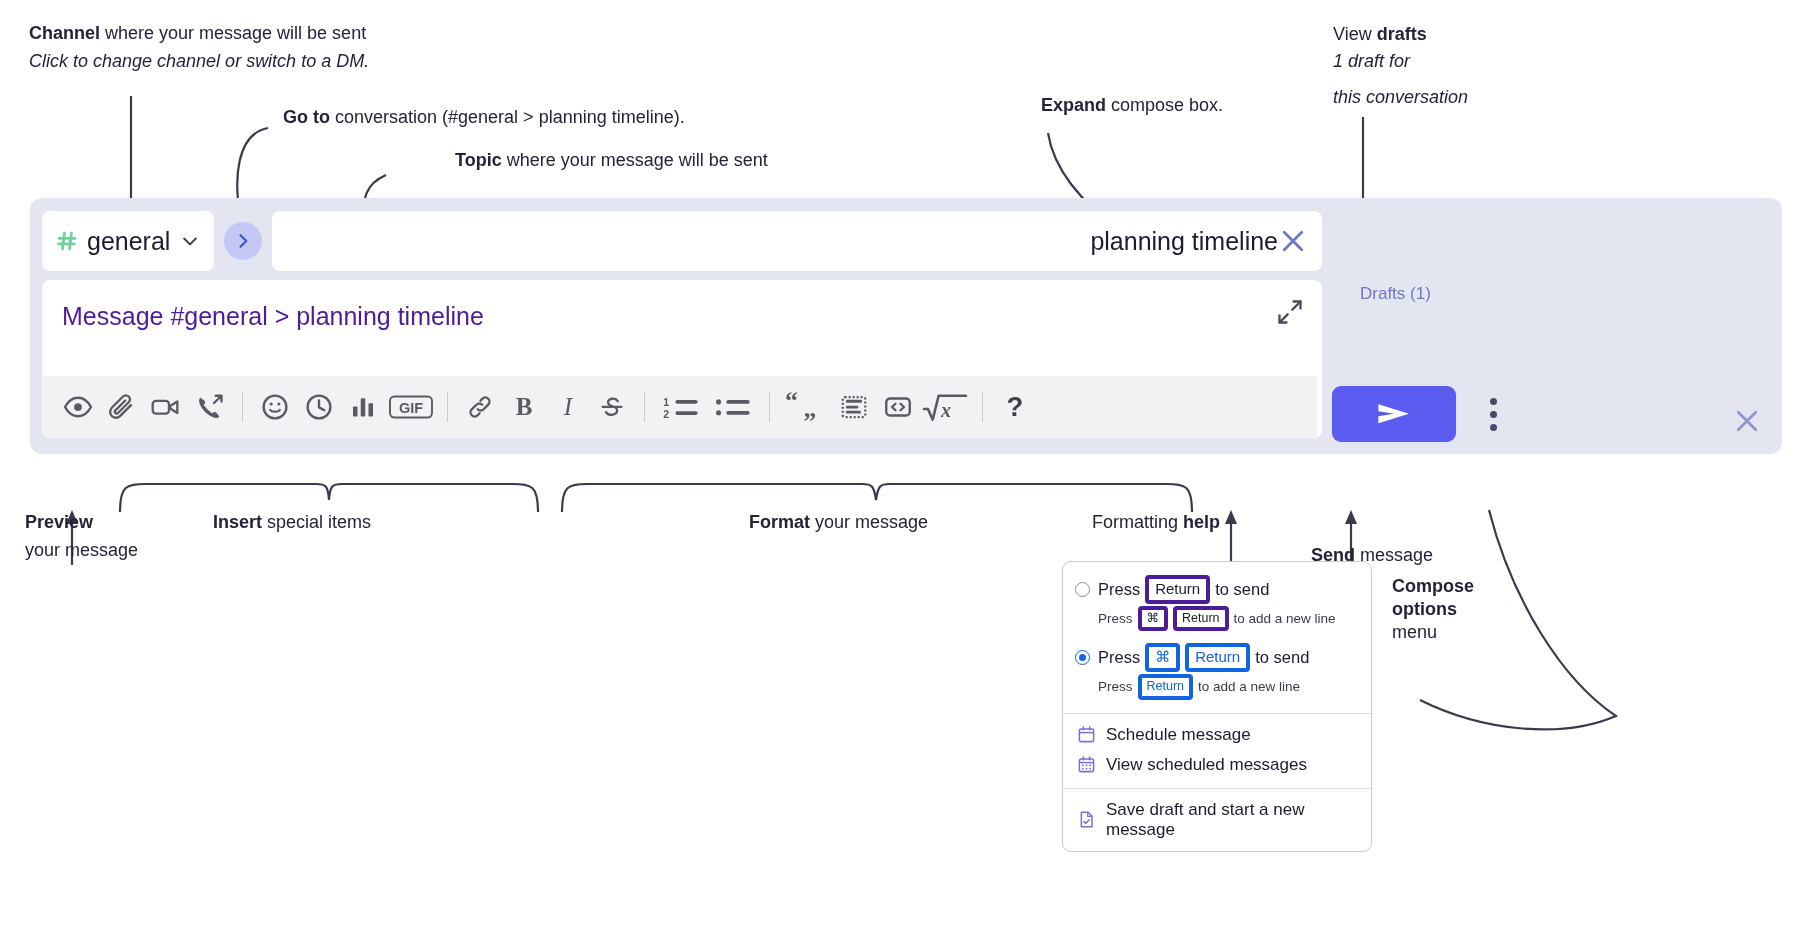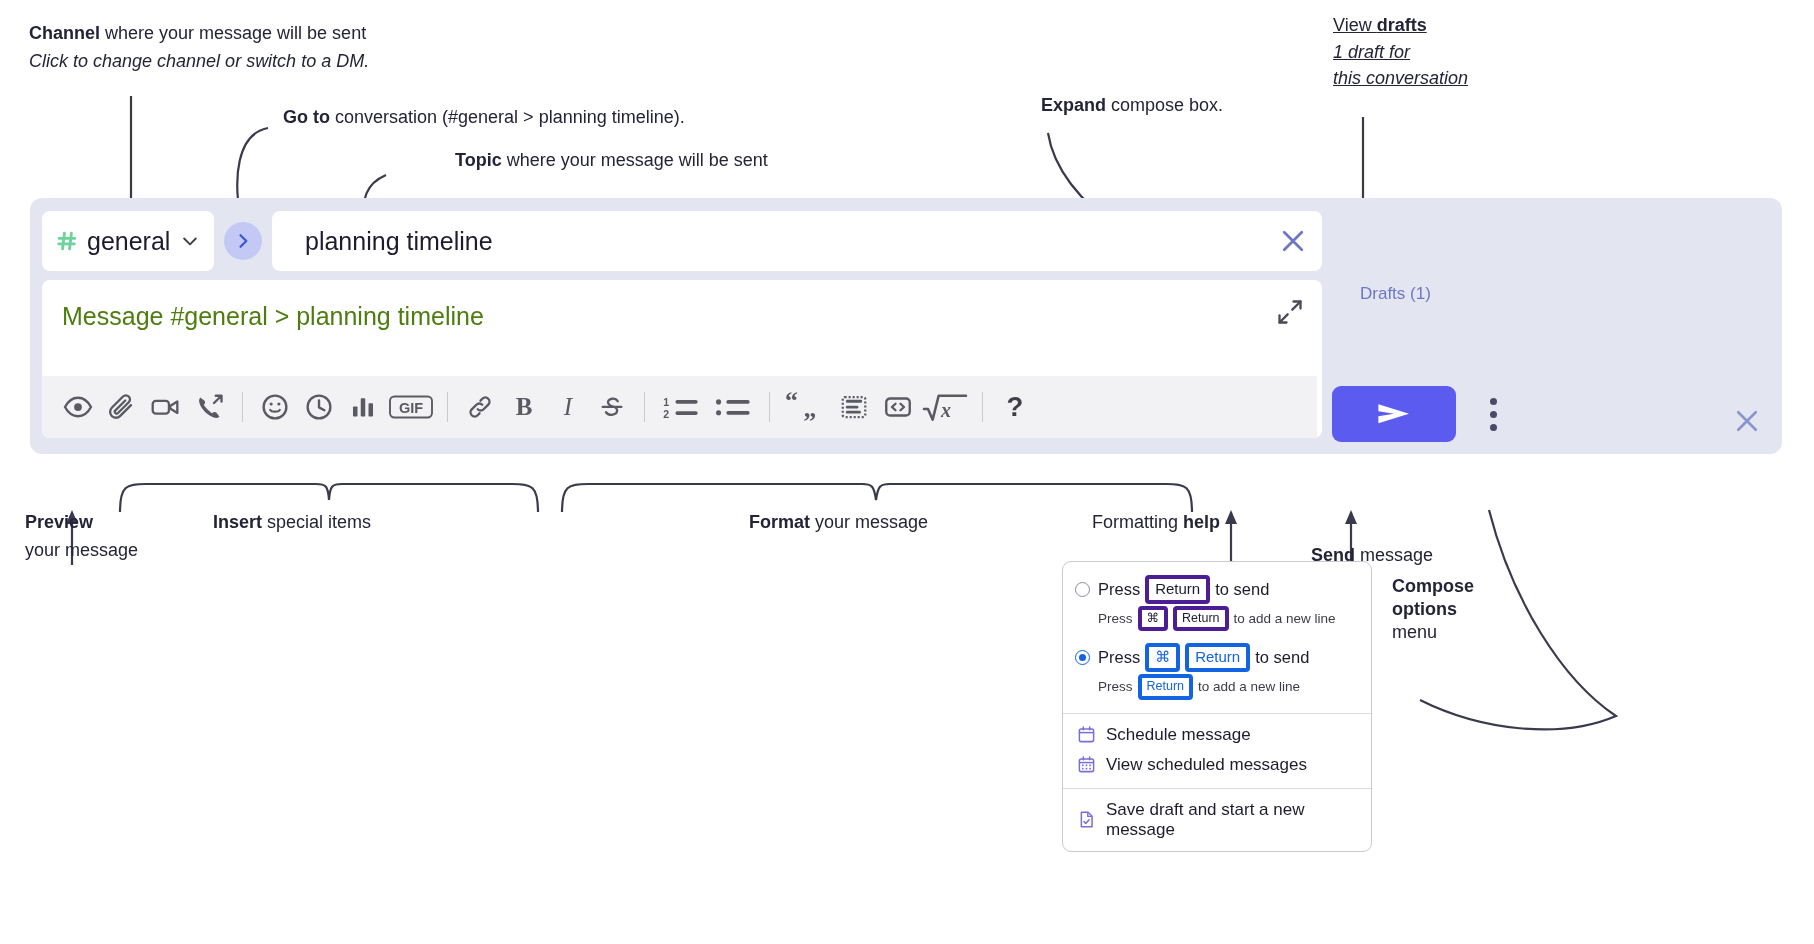--- a/index.html
+++ b/index.html
@@ -74,41 +74,42 @@
     background: #c3c8f5;
     display: flex; align-items: center; justify-content: center;
     flex: 0 0 auto;
     cursor: pointer;
   }
   #topic-field {
     flex: 1; height: 60px;
     background: #ffffff;
     border-radius: 8px;
     display: flex; align-items: center;
-    padding: 0 14px 0 33px;
+    padding: 0 14px 0 18px;
     box-sizing: border-box;
+    text-align: right;
   }
   #topic-value { font-size: 25px; color: #1d1c2e; flex: 1; }
   #topic-clear { width: 30px; height: 30px; cursor: pointer; flex: 0 0 auto; }
 
   
   #msg-box {
     margin-top: 8px;
     height: 158px;
     background: #ffffff;
     border-radius: 8px;
     position: relative;
     overflow: hidden;
     box-sizing: border-box;
   }
   #msg-placeholder {
     position: absolute;
     left: 20px; top: 22px;
     font-size: 25px;
-    color: #4d7c0f;
+    color: #4c1d95;
   }
   #expand-btn {
     position: absolute;
     right: 18px; top: 18px;
     width: 28px; height: 28px;
     cursor: pointer;
   }
   #toolbar {
     position: absolute;
     left: 0; right: 5px; bottom: 0;
@@ -289,24 +290,24 @@
 </div>
 
 <div class="anno a-lg" style="left:411px; top:149px;margin-left:44px;">
   <b>Topic</b><span> where your message will be sent</span>
 </div>
 
 <div class="anno a-lg" style="left:1041px; top:94px;text-align:right;">
   <b>Expand</b><span> compose box.</span>
 </div>
 
-<div class="anno a-lg" style="left:1333px; top:14px;text-decoration:underline;">
+<div class="anno a-lg" style="left:1333px; top:23px;">
   <div><span>View </span><b>drafts</b></div>
   <div class="ital" style="margin-top:4px;">1 draft for</div>
-  <div class="ital" style="margin-top:3px;">this conversation</div>
+  <div class="ital" style="margin-top:13px;">this conversation</div>
 </div>
 
 <div class="anno a-lg" style="left:25px; top:511px;">
   <div><b>Preview</b></div>
   <div style="margin-top:5px;">your message</div>
 </div>
 
 <div class="anno a-lg" style="left:213px; top:511px;">
   <b>Insert</b><span> special items</span>
 </div>

